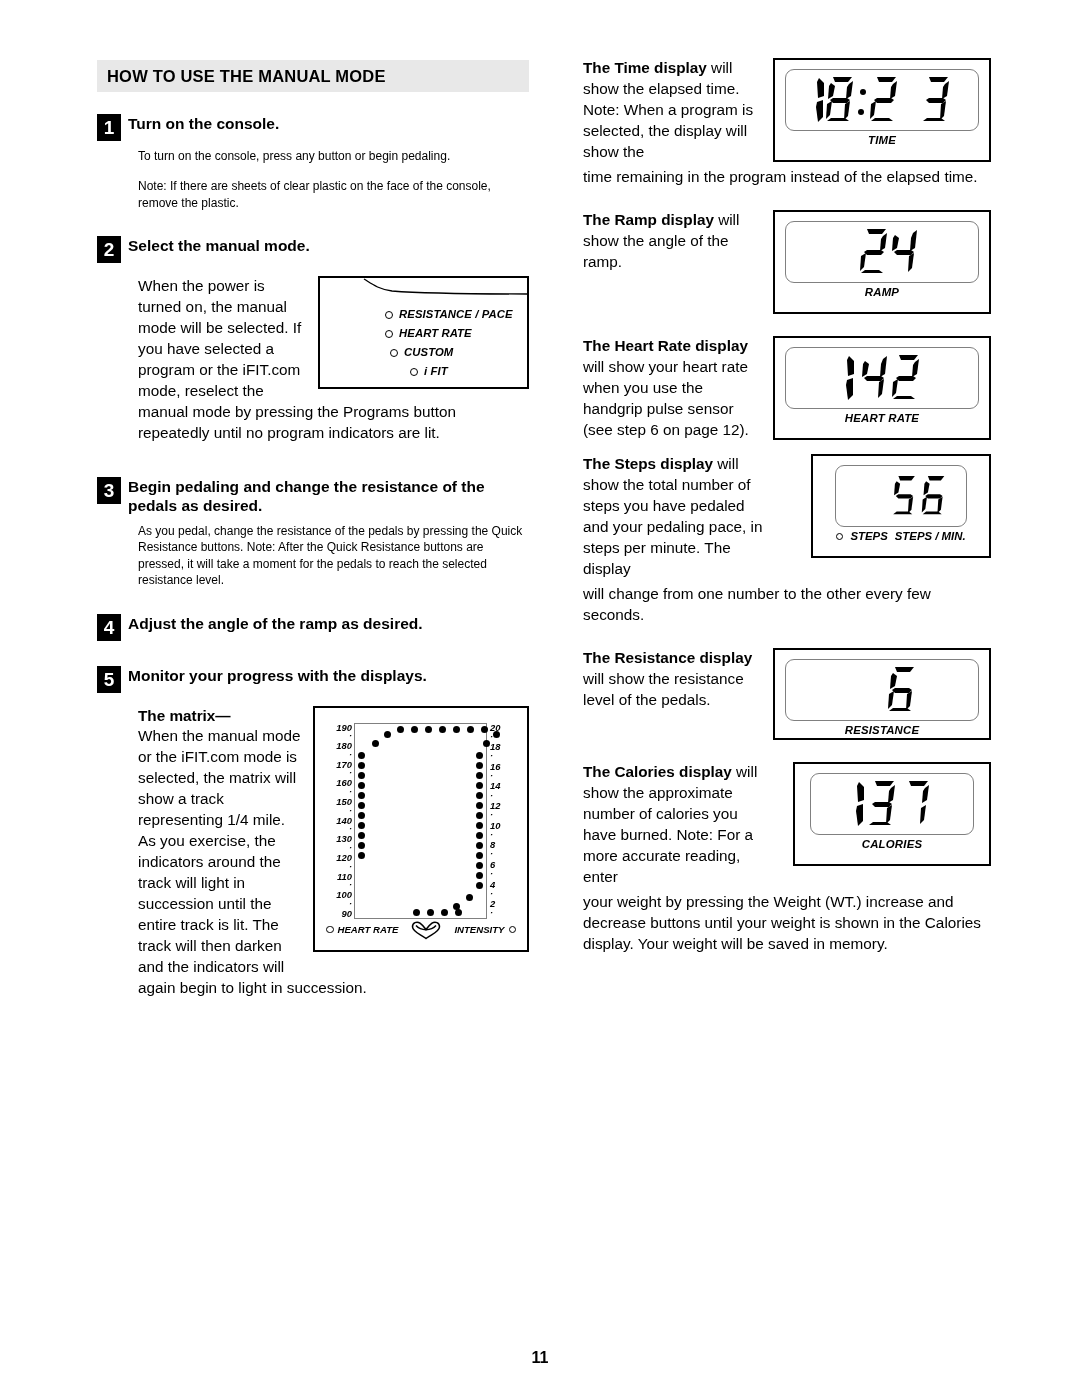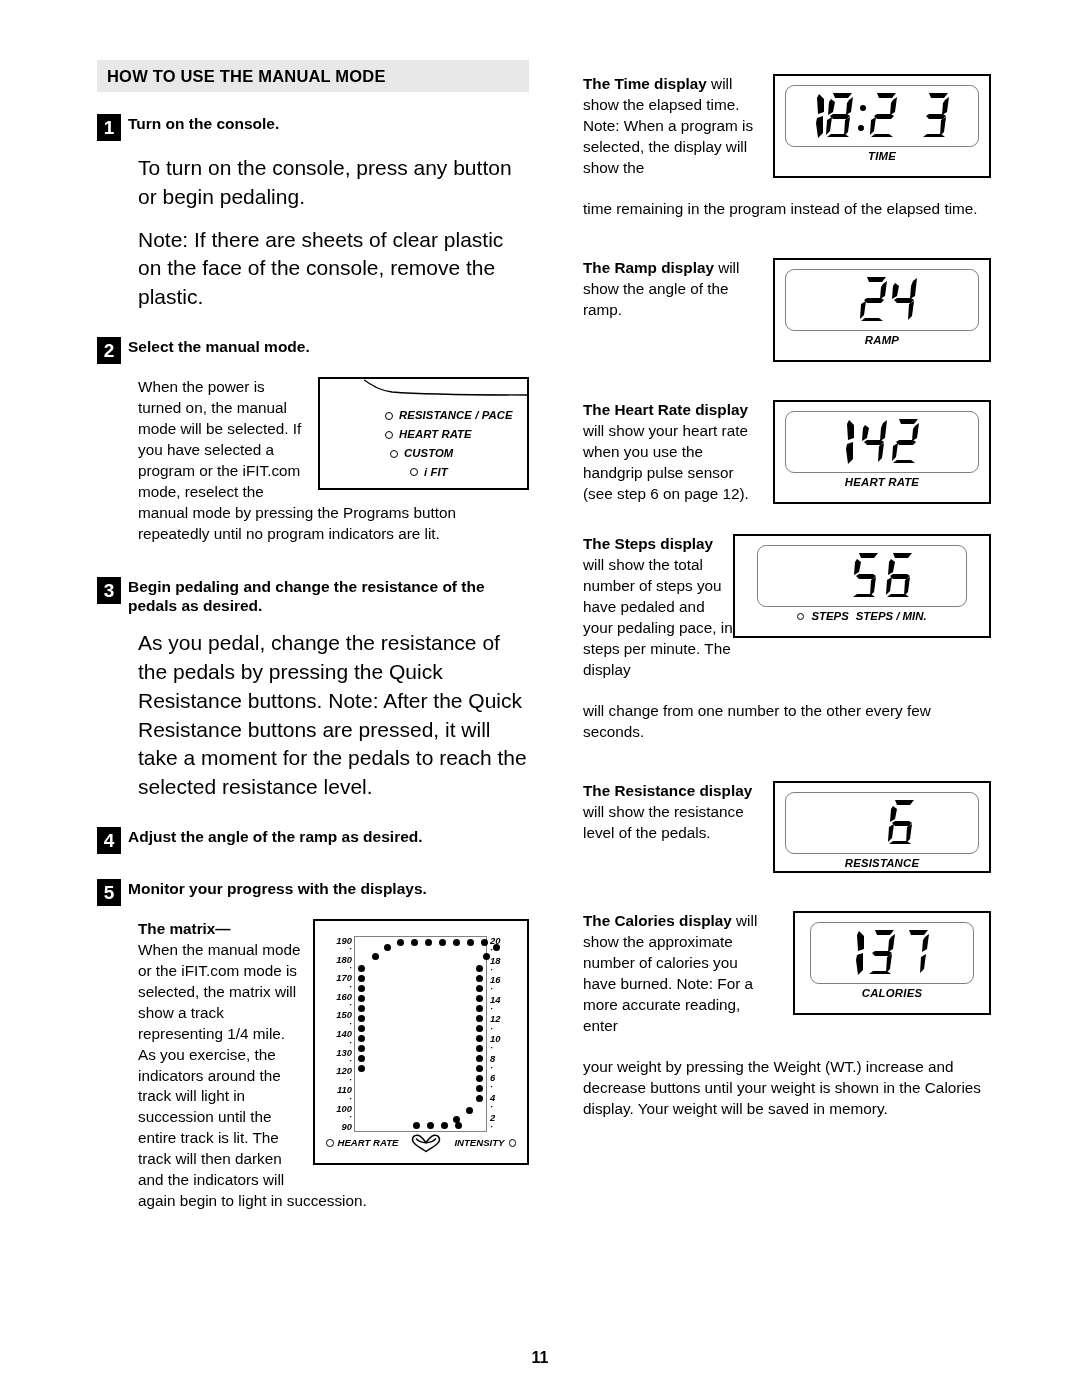--- a/index.html
+++ b/index.html
@@ -68,23 +68,23 @@
     line-height: 28px;
     font-family: "Liberation Sans", sans-serif;
   }
   .step-title {
     font-size: 15.5px;
     font-weight: bold;
     line-height: 1.22;
     padding-top: 1px;
   }
   .body-text {
-    font-size: 21px;
+    font-size: 12px;
     line-height: 1.37;
-    margin: 13px 0 0 41px;
+    margin: 7px 0 0 41px;
   }
   .body-text p { margin: 0 0 14px 0; }
   .body-text p:last-child { margin-bottom: 0; }
 
   .gap-s { height: 14px; }
   .gap-m { height: 22px; }
   .gap-l { height: 30px; }
 
   
   .wrapblock { margin: 13px 0 0 41px; font-size: 15.3px; line-height: 1.37; }
@@ -219,21 +219,21 @@
     align-items: center;
     justify-content: center;
     gap: 7px;
     font-size: 11.4px;
     font-style: italic;
     font-weight: bold;
     margin-top: 3px;
   }
   .lcd-label-row .foot-circle { width: 7px; height: 7px; }
   .seg-svg { display: block; }
-  .r-text { font-size: 15.3px; line-height: 1.37; margin-top: 16px; }
+  .r-text { font-size: 15.3px; line-height: 1.37; }
   .r-text b { font-weight: bold; }
   .narrow { width: 182px; }
   .rblock { position: relative; }
   .rblock::after { content: ""; display: block; clear: both; }
   .rblock .fig { float: right; }
 
   
   .page-num {
     position: absolute;
     left: 0; right: 0;
@@ -570,21 +570,21 @@
       </div>
       <div class="r-text narrow">
         <b>The Heart Rate display</b><span> will show your heart rate when you use the handgrip pulse sensor (see step 6 on page 12).</span>
       </div>
     </div>
 
     <div class="gap-s"></div>
 
     <div class="rblock">
       <div class="fig">
-        <div class="disp-box" style="width:258px;height:104px;padding:9px 22px">
+        <div class="disp-box" style="width:180px;height:104px;padding:9px 22px">
           <div class="lcd" style="height:62px">
             <svg class="seg-svg" width="150" height="52" viewBox="0 0 150 52">
               <g fill="#000">
 
                 <polygon points="72,3 91,3 87,8 74,8"></polygon>
                 <polygon points="70,9 74,12 72,22 67,25 68,12"></polygon>
                 <polygon points="69,26 72,24 86,24 89,26 86,29 72,29"></polygon>
                 <polygon points="84,30 89,27 87,42 83,46"></polygon>
                 <polygon points="66,47 70,44 84,44 88,47 70,47"></polygon>
 

